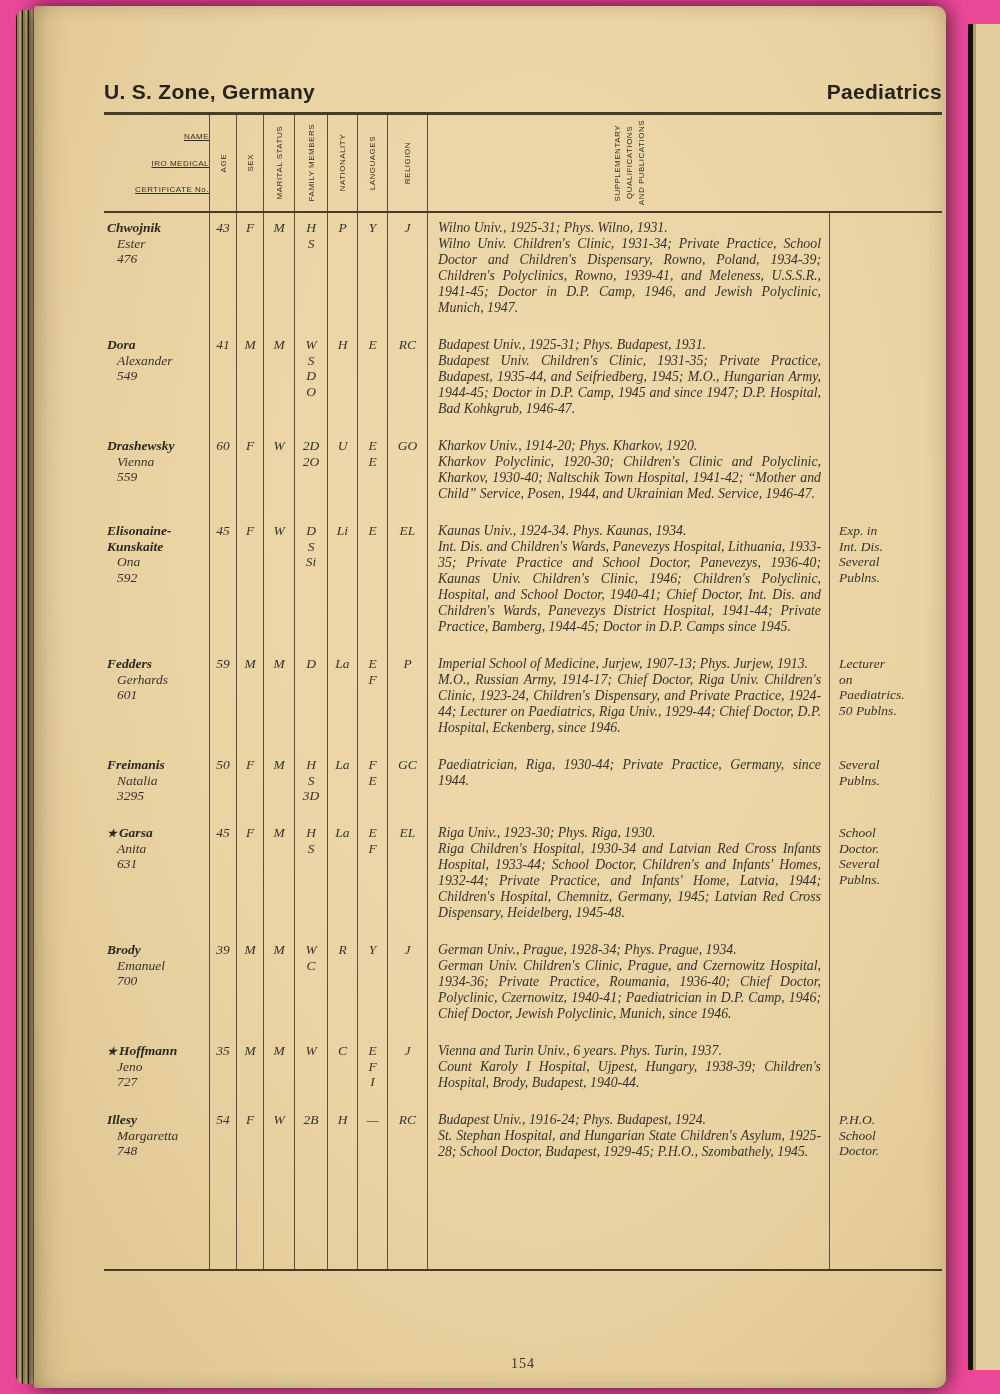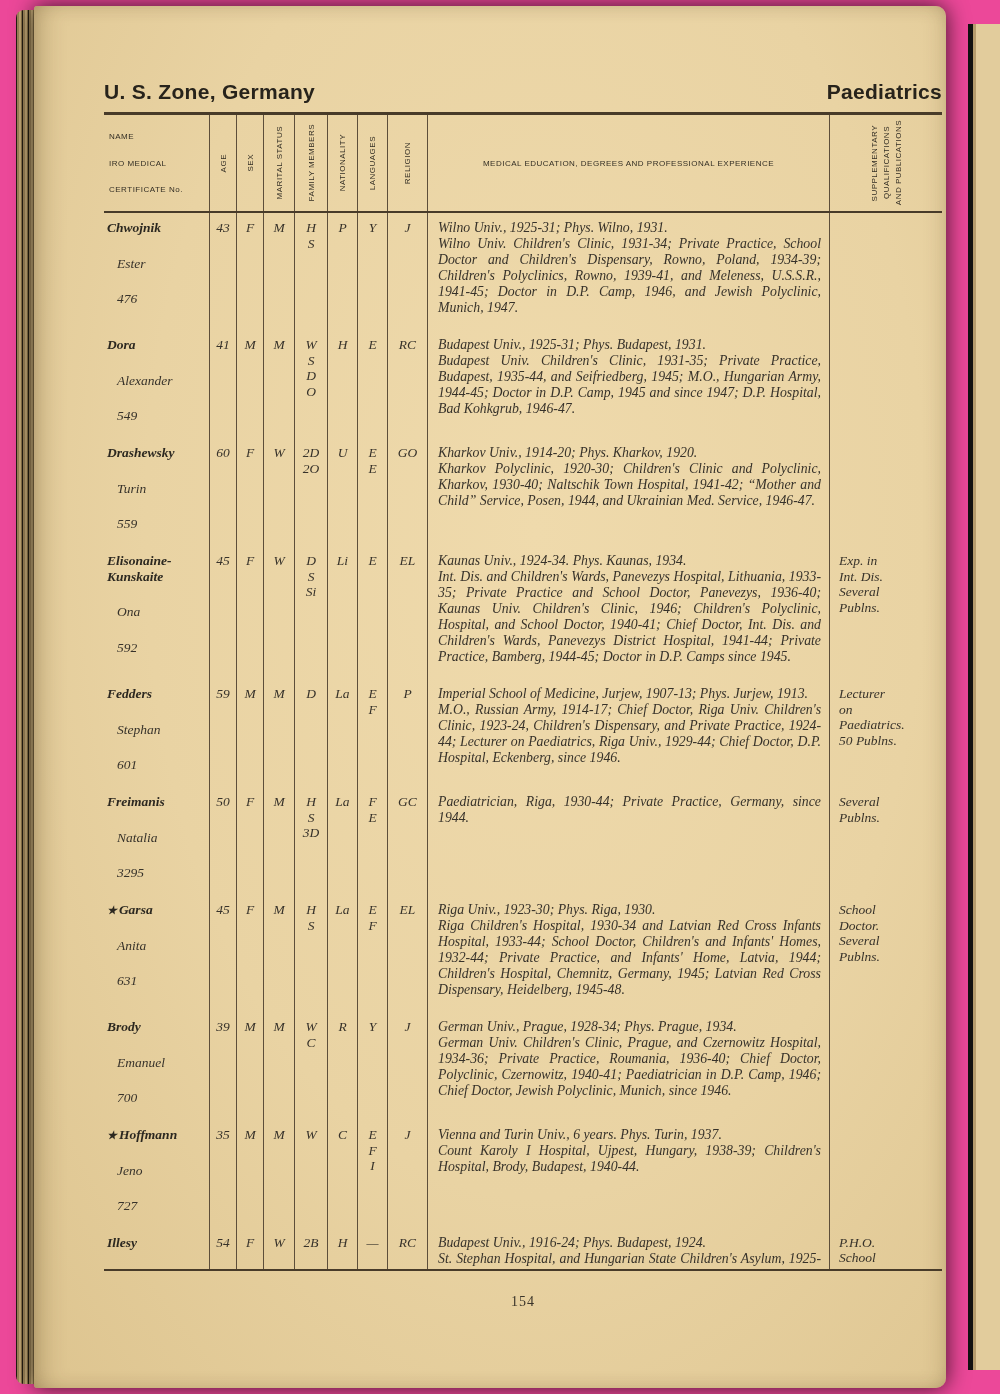--- a/index.html
+++ b/index.html
@@ -17,37 +17,37 @@
         background:linear-gradient(90deg,#121110 0 5px,#b69c6d 5px 8px,#e2cc9c 8px 100%);}
   .page-header{position:absolute;left:70px;top:74px;width:838px;display:flex;justify-content:space-between;
         font-family:"Liberation Sans","DejaVu Sans",sans-serif;font-weight:bold;font-size:21px;color:#27231b;letter-spacing:.3px;}
   .table{position:absolute;left:70px;top:106px;width:838px;
         --cols:106px 27px 27px 31px 33px 30px 30px 40px 402px 112px;}
   .thead{display:grid;grid-template-columns:var(--cols);height:96px;
         border-top:3px solid #483b29;border-bottom:2px solid #483b29;
         font-family:"Liberation Sans","DejaVu Sans",sans-serif;font-size:8px;letter-spacing:.5px;color:#332e24;}
   .hcell{display:flex;align-items:center;justify-content:center;border-right:1px solid #5d4e3a;overflow:hidden;}
   .hcell.h-sup{border-right:none;gap:3px;}
-  .h-name{flex-direction:column;align-items:flex-start;justify-content:space-evenly;padding-left:5px;}
+  .h-name{flex-direction:column;align-items:flex-end;justify-content:space-evenly;padding-left:5px;text-decoration:underline;}
   .vert{writing-mode:vertical-rl;transform:rotate(180deg);white-space:nowrap;}
   .h-exp span{display:block;text-align:center;padding:0 10px;}
   .tbody{display:grid;grid-template-columns:var(--cols);grid-template-rows:repeat(10,auto) 1fr;
         height:1056px;border-bottom:2px solid #483b29;overflow:hidden;font-style:italic;}
   .cell{border-right:1px solid #5d4e3a;padding-top:7px;padding-bottom:14px;font-size:13.5px;line-height:1.16;}
   .cell.c-sup{border-right:none;}
   .tc{text-align:center;}
   .c-name{padding-left:3px;padding-right:2px;}
   .surname{font-weight:bold;color:#2c2820;}
-  .given,.cert{padding-left:10px;margin-top:20px;}
+  .given,.cert{padding-left:10px;}
   .star{font-size:11px;margin-right:2px;}
   .c-exp{padding-left:10px;padding-right:8px;font-size:13.8px;}
   .exp{text-align:justify;}
   .c-sup{padding-left:9px;padding-right:2px;}
   .spacer{padding:0;}
-  .page-number{position:absolute;left:70px;top:1288px;width:838px;text-align:center;font-size:14px;letter-spacing:1px;color:#3a342a;}
+  .page-number{position:absolute;left:70px;top:1350px;width:838px;text-align:center;font-size:14px;letter-spacing:1px;color:#3a342a;}
 </style>
 </head>
 <body>
 
 <div class="scene">
   <div class="stack"></div>
 
   <div class="page">
 
     <div class="page-header">
@@ -76,23 +76,20 @@
           </div>
         <div class="hcell">
             <span class="vert">NATIONALITY</span>
           </div>
         <div class="hcell">
             <span class="vert">LANGUAGES</span>
           </div>
         <div class="hcell">
             <span class="vert">RELIGION</span>
           </div>
-        <div class="hcell h-exp">
-            <span>MEDICAL EDUCATION, DEGREES AND PROFESSIONAL EXPERIENCE</span>
-          </div>
         <div class="hcell h-sup">
           <span class="vert">SUPPLEMENTARY</span>
           <span class="vert">QUALIFICATIONS</span>
           <span class="vert">AND PUBLICATIONS</span>
         </div>
       </div>
       <div class="tbody" id="tbody">
           <div class="cell c-name">
             <div class="surname">Chwojnik</div>
             <div class="given">Ester</div>
@@ -134,21 +131,21 @@
             <div class="stk">E</div>
           </div>
           <div class="cell tc">RC</div>
           <div class="cell c-exp">
             <div class="edu">Budapest Univ., 1925-31; Phys. Budapest, 1931.</div>
             <div class="exp">Budapest Univ. Children's Clinic, 1931-35; Private Practice, Budapest, 1935-44, and Seifriedberg, 1945; M.O., Hungarian Army, 1944-45; Doctor in D.P. Camp, 1945 and since 1947; D.P. Hospital, Bad Kohkgrub, 1946-47.</div>
           </div>
           <div class="cell c-sup"></div>
           <div class="cell c-name">
             <div class="surname">Drashewsky</div>
-            <div class="given">Turin</div>
+            <div class="given">Vienna</div>
             <div class="cert">559</div>
           </div>
           <div class="cell tc">60</div>
           <div class="cell tc">F</div>
           <div class="cell tc">W</div>
           <div class="cell tc">
             <div class="stk">2D</div>
             <div class="stk">2O</div>
           </div>
           <div class="cell tc">U</div>
@@ -185,21 +182,21 @@
             <div class="exp">Int. Dis. and Children's Wards, Panevezys Hospital, Lithuania, 1933-35; Private Practice and School Doctor, Panevezys, 1936-40; Kaunas Univ. Children's Clinic, 1946; Children's Polyclinic, Hospital, and School Doctor, 1940-41; Chief Doctor, Int. Dis. and Children's Wards, Panevezys District Hospital, 1941-44; Private Practice, Bamberg, 1944-45; Doctor in D.P. Camps since 1945.</div>
           </div>
           <div class="cell c-sup">
             <div class="supline">Exp. in</div>
             <div class="supline">Int. Dis.</div>
             <div class="supline">Several</div>
             <div class="supline">Publns.</div>
           </div>
           <div class="cell c-name">
             <div class="surname">Fedders</div>
-            <div class="given">Stephan</div>
+            <div class="given">Gerhards</div>
             <div class="cert">601</div>
           </div>
           <div class="cell tc">59</div>
           <div class="cell tc">M</div>
           <div class="cell tc">M</div>
           <div class="cell tc">
             <div class="stk">D</div>
           </div>
           <div class="cell tc">La</div>
           <div class="cell tc">

